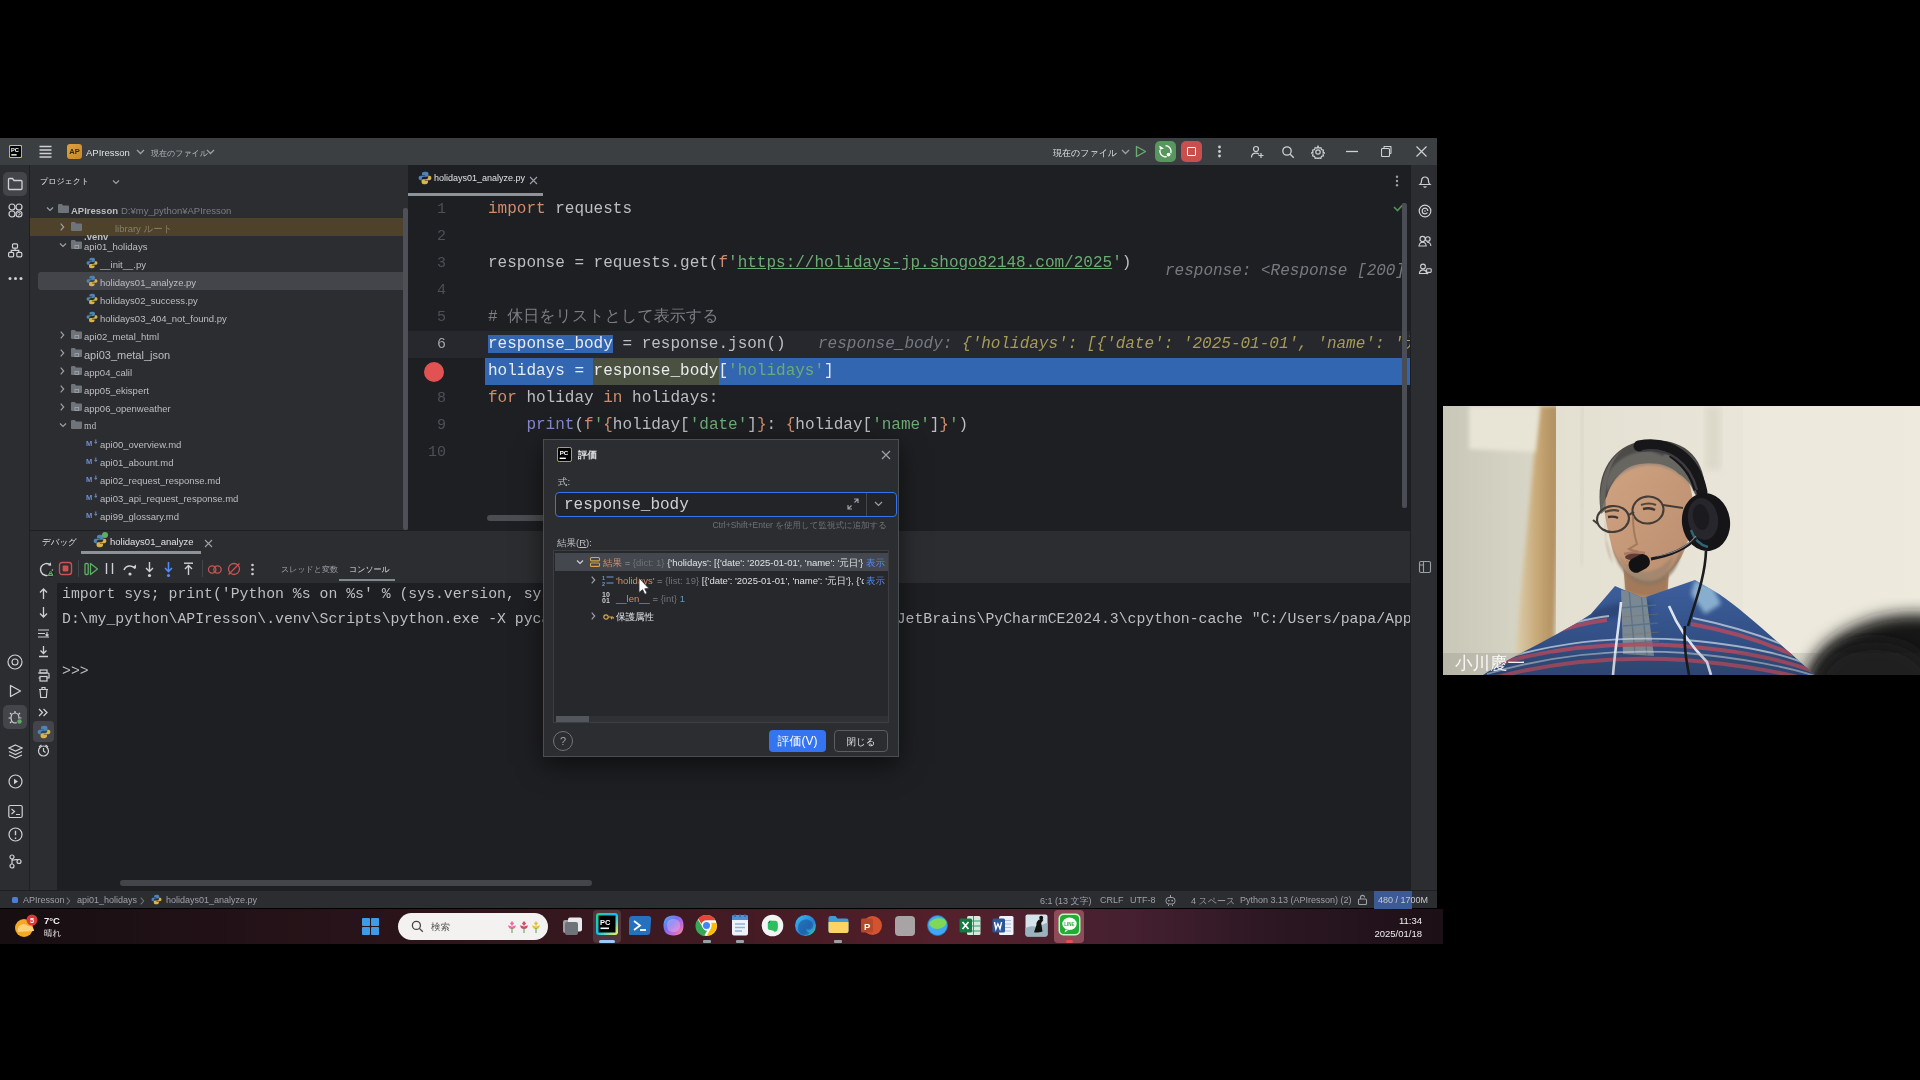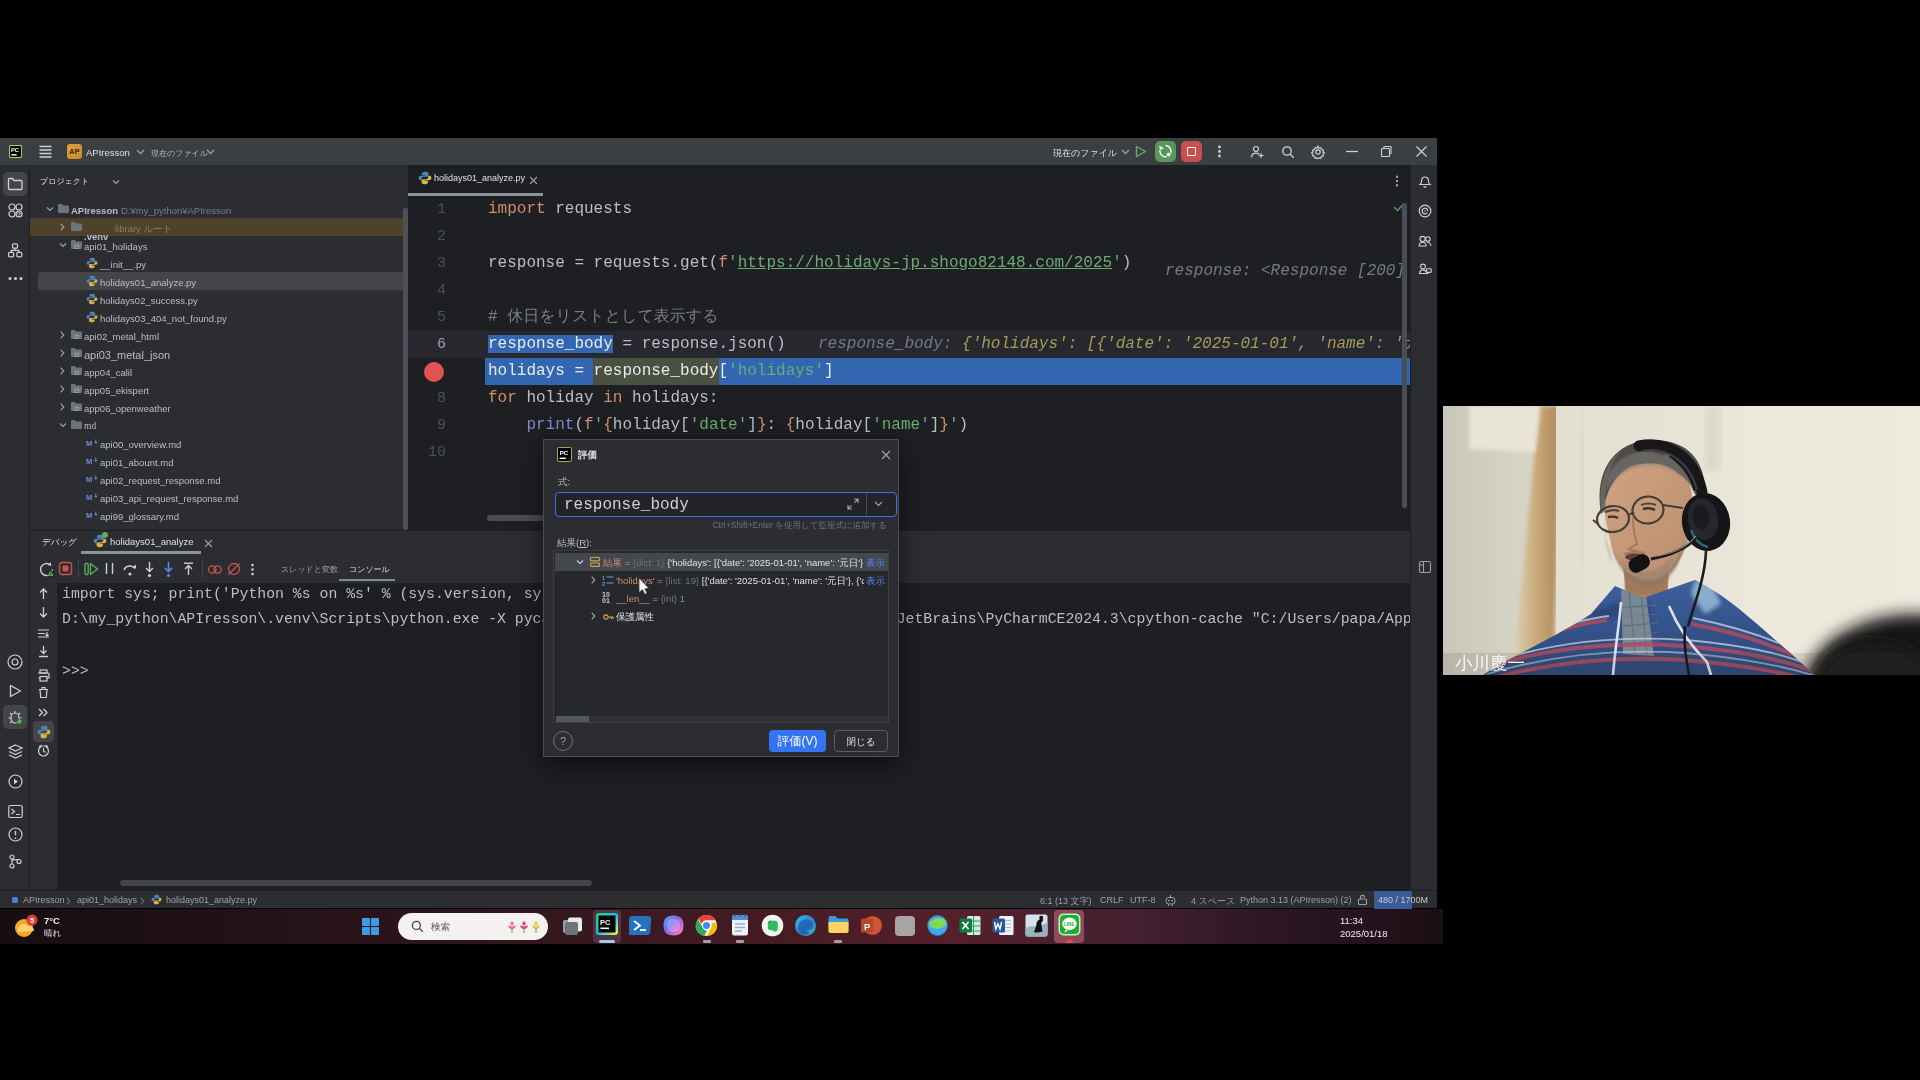--- a/index.html
+++ b/index.html
@@ -821,21 +821,21 @@
     <div class="abs" style="left:1054px; top:1px; width:30px; height:33px; background:rgba(226,130,140,0.45); border-radius:4px;"></div>
     <svg class="abs" style="left:1058px; top:4px;" width="23" height="23" viewBox="0 0 23 23">
       <rect x="0.5" y="0.5" width="22" height="22" rx="5" fill="#baf7c4"></rect>
       <rect x="2" y="2" width="19" height="19" rx="4" fill="#1fad33"></rect>
       <ellipse cx="11.5" cy="10.8" rx="7.2" ry="6.2" fill="#fff"></ellipse>
       <path d="M7.5 16.5l-1 3 3.5-2z" fill="#fff"></path>
       <text x="11.5" y="12.8" font-size="4.5" font-weight="bold" fill="#1fad33" text-anchor="middle" font-family="Liberation Sans">LINE</text>
     </svg>
     <div class="abs" style="left:1066px; top:31px; width:7px; height:3px; border-radius:1.5px; background:#e8504f;"></div>
 
-    <div class="abs" style="left:1340px; top:5px; width:82px; height:26px; color:#eee; font-size:9.5px; line-height:13px;">11:34<br>2025/01/18</div>
+    <div class="abs" style="left:1340px; top:5px; width:82px; height:26px; text-align:right; color:#eee; font-size:9.5px; line-height:13px;">11:34<br>2025/01/18</div>
   </div>
 
   <div class="abs" id="webcam" style="left:1443px; top:406px; width:477px; height:269px; background:#d8d5c7; overflow:hidden;">
     <svg width="477" height="269" viewBox="0 0 477 269">
       <defs>
         <linearGradient id="wallL" x1="0" y1="0" x2="1" y2="0">
           <stop offset="0" stop-color="#c9c7b8"></stop>
             <stop offset="0.6" stop-color="#d5d3c4"></stop>
             <stop offset="1" stop-color="#dcd9ca"></stop>
         </linearGradient>

